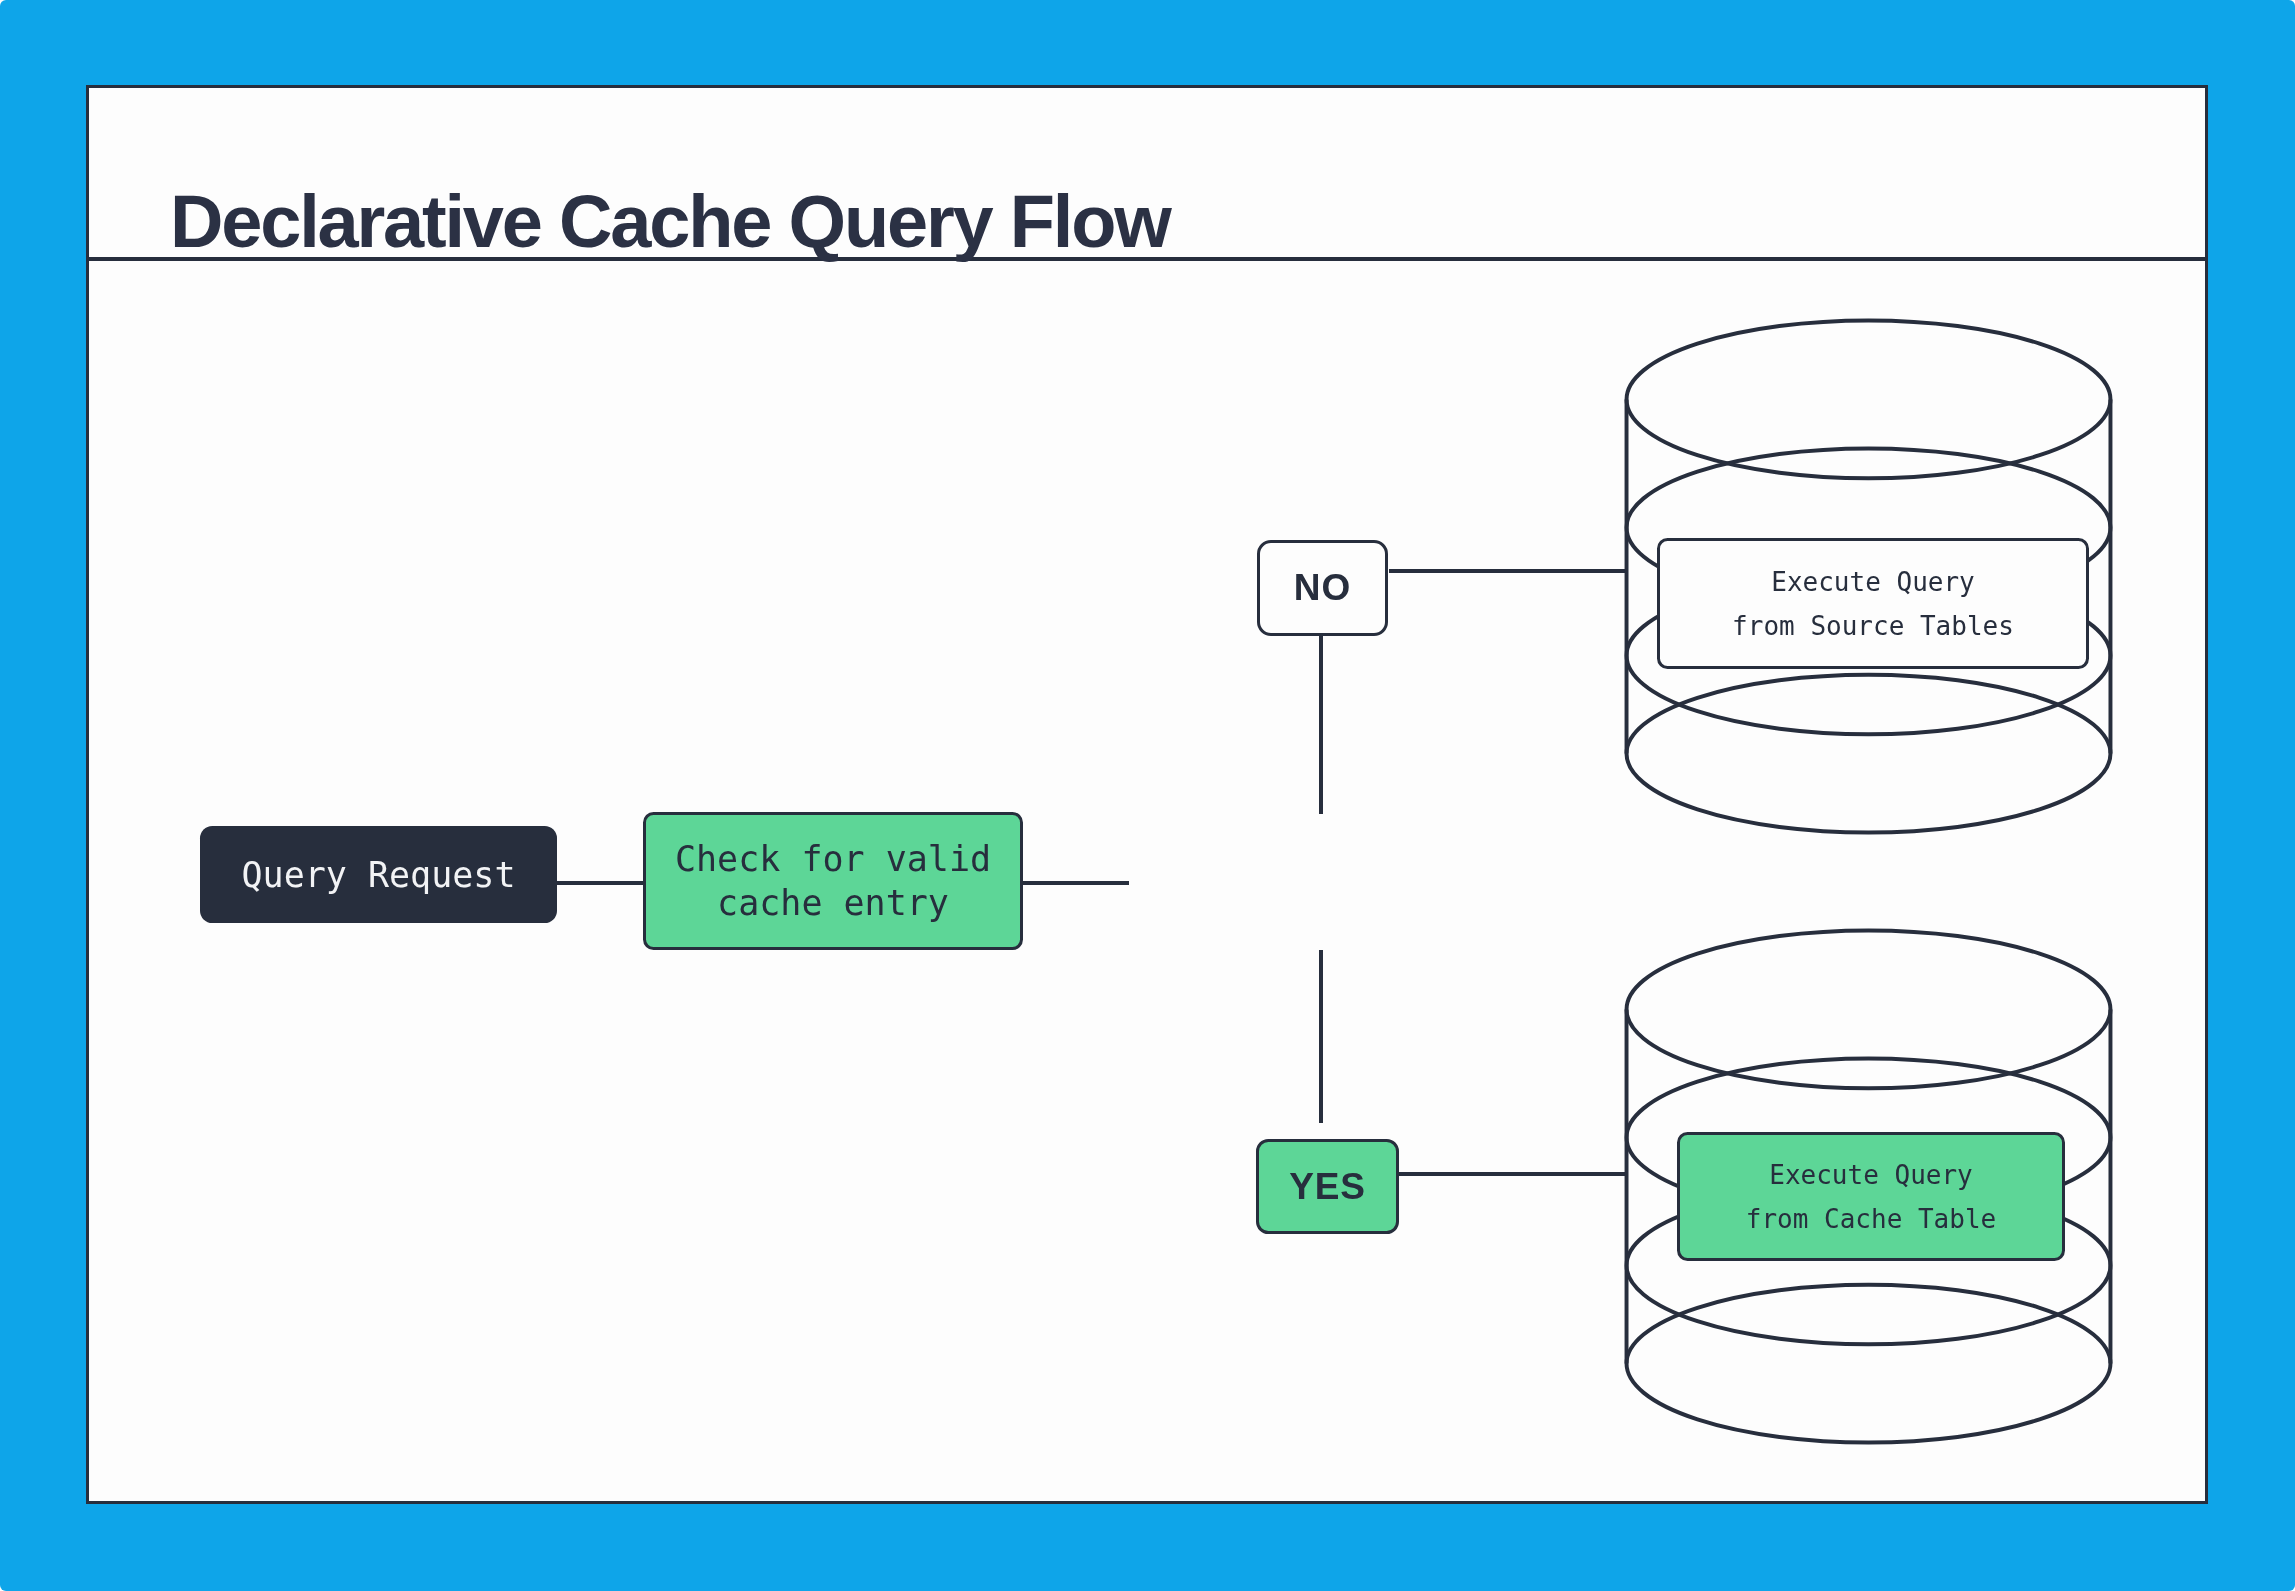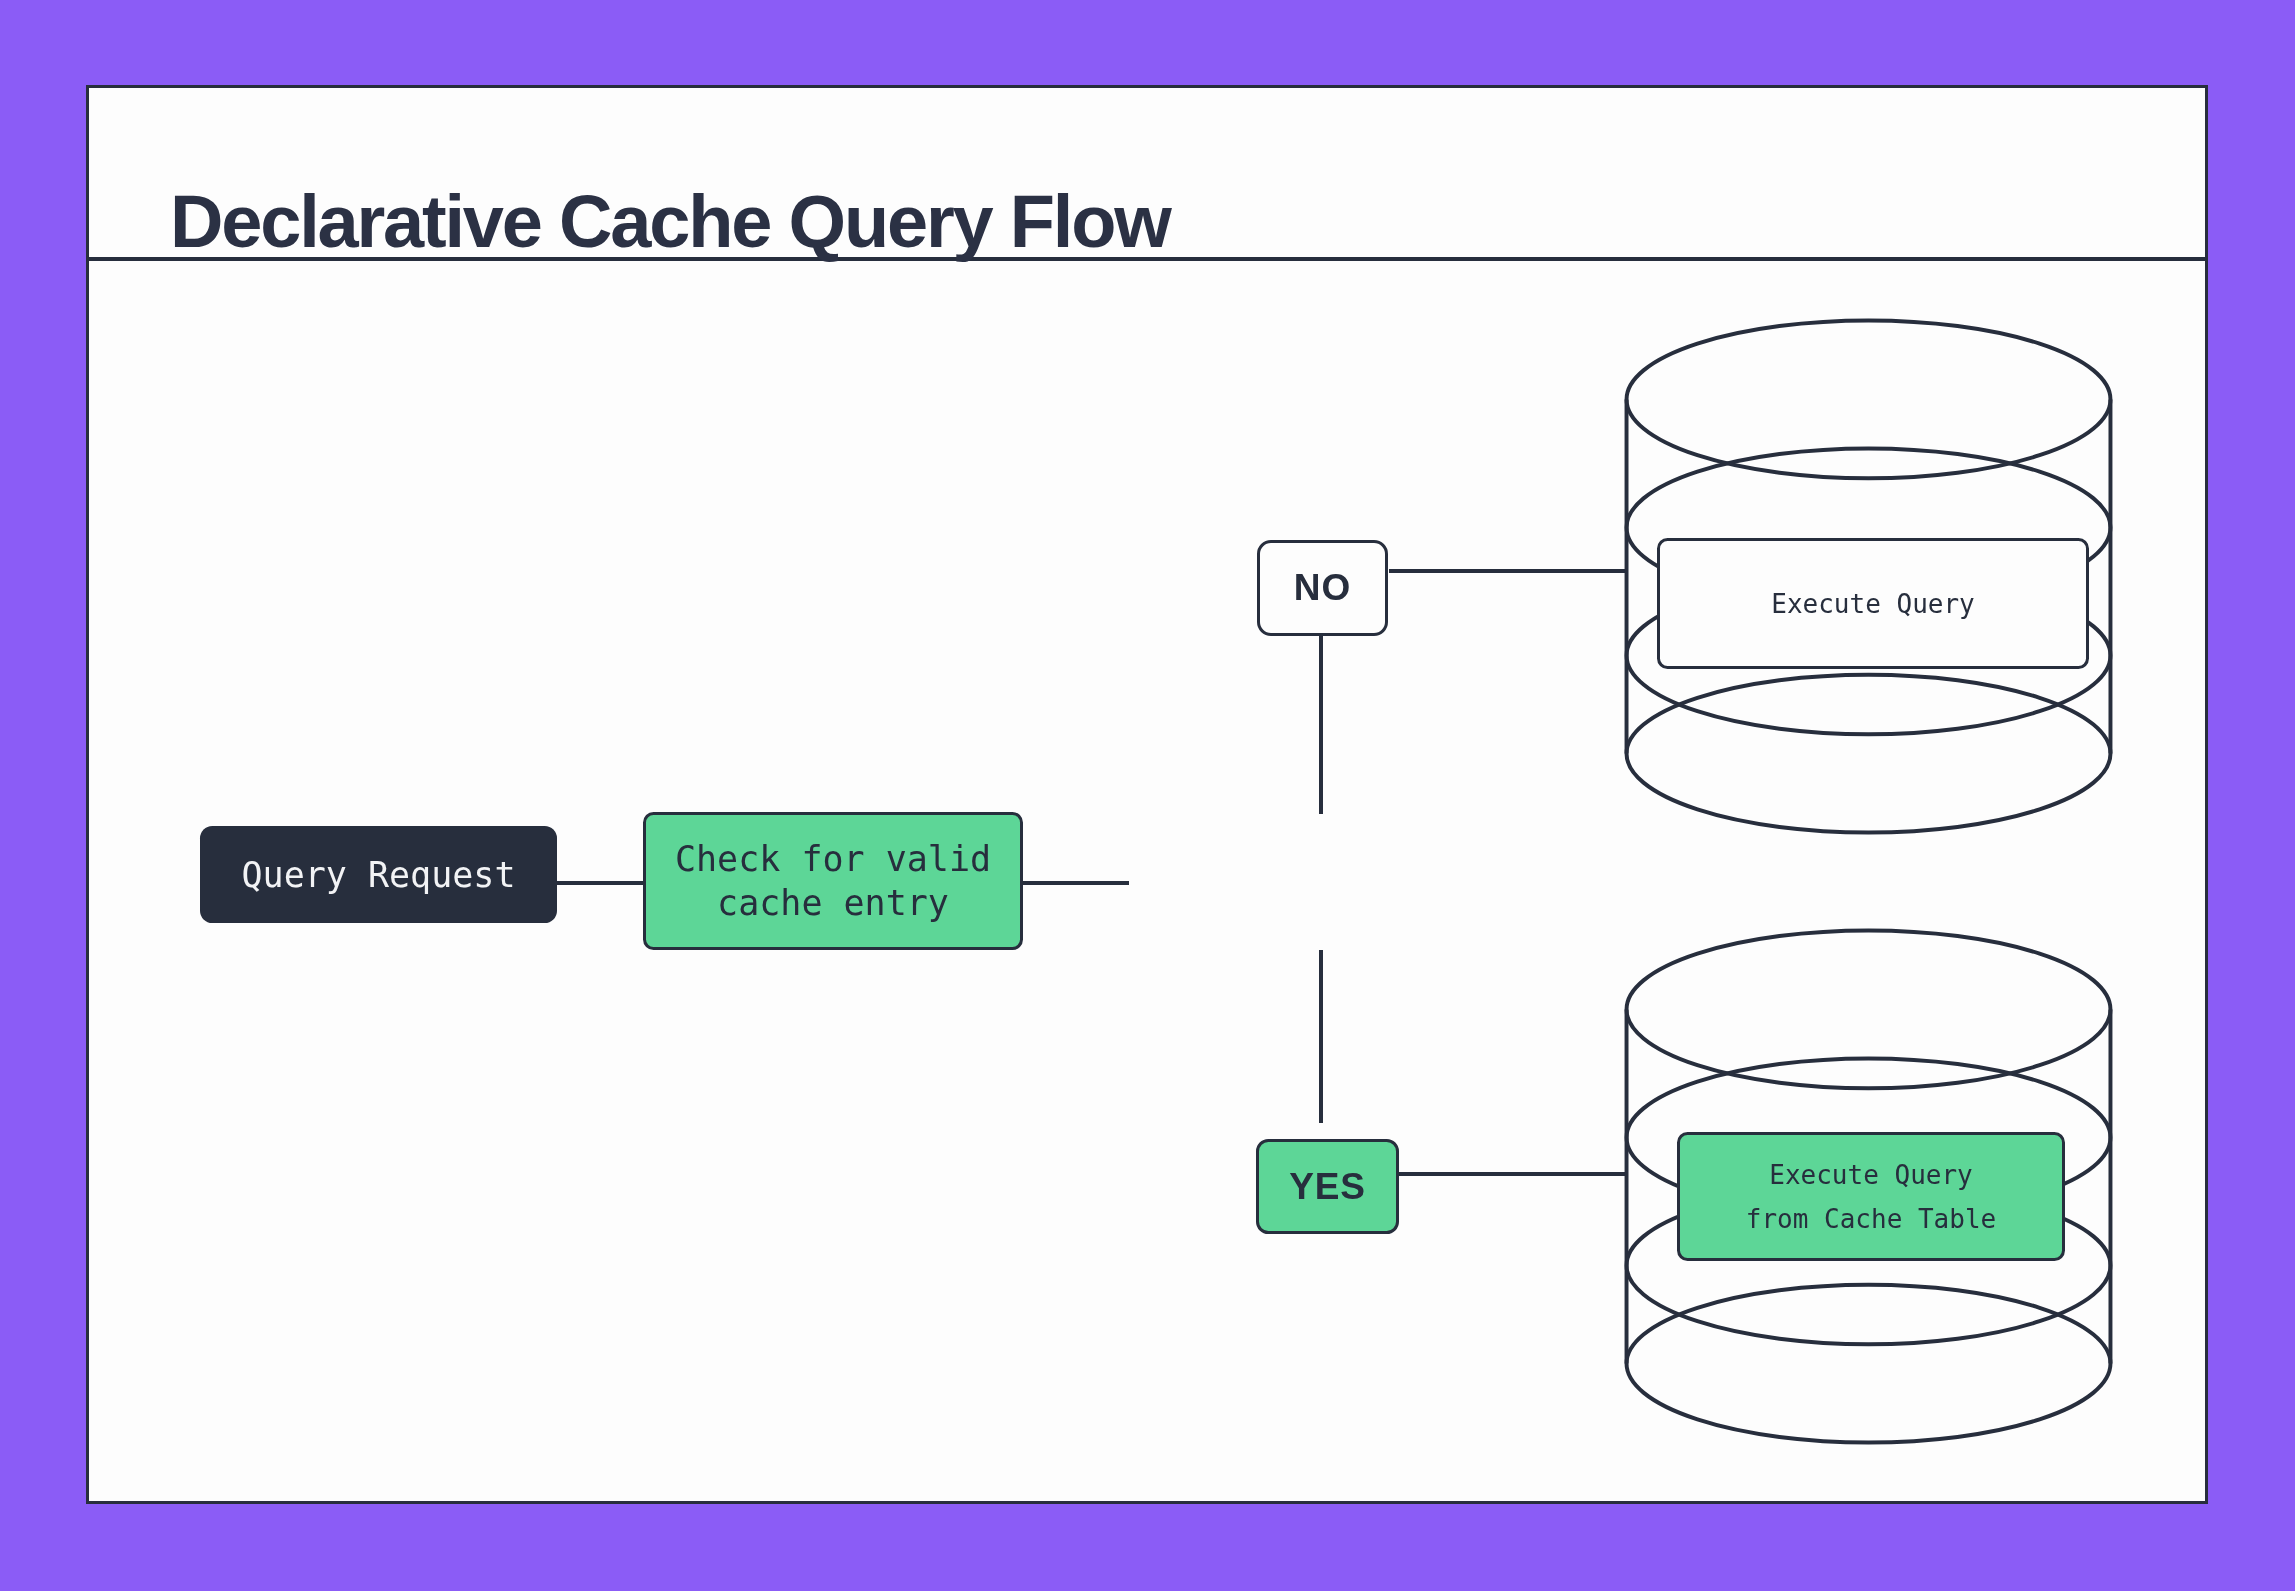--- a/index.html
+++ b/index.html
@@ -1,22 +1,23 @@
 <!DOCTYPE html>
 <html style="font-size:14px"><head>
 <meta charset="utf-8">
 <style>
   html,body{margin:0;padding:0;background:#fdfdfd;}
   .canvas{
     position:relative;
     width:2295px;
     height:1591px;
-    background:#8b5cf6;
+    background:#0ea5e9;
     font-family:"Liberation Sans", sans-serif;
     overflow:hidden;
+    border-radius:6px;
   }
   .frame{
     position:absolute;
     left:86px; top:85px;
     width:2122px; height:1419px;
     border:3.5px solid #272e3d;
     box-sizing:border-box;
     background:#fdfdfd;
   }
   .header-divider{
@@ -121,20 +122,21 @@
         <line x1="556" y1="94" x2="556" y2="498"></line>
         <ellipse cx="280" cy="240" rx="276" ry="90"></ellipse>
         <ellipse cx="280" cy="386" rx="276" ry="90"></ellipse>
         <ellipse cx="280" cy="498" rx="276" ry="90"></ellipse>
         <ellipse cx="280" cy="94" rx="276" ry="90"></ellipse>
       </g>
     </svg>
   </div>
   <div class="db-label db-label-white" style="left:1657px; top:538px; width:432px; height:131px;">
     <span>Execute Query</span>
+    <span>from Source Tables</span>
   </div>
 
   <div class="db" style="left:1623px; top:927px; width:491px; height:519px;">
     <svg width="491" height="519" viewBox="0 0 560 592">
       <g fill="none" stroke="#272e3d" stroke-width="4.5">
         <line x1="4" y1="94" x2="4" y2="498"></line>
         <line x1="556" y1="94" x2="556" y2="498"></line>
         <ellipse cx="280" cy="240" rx="276" ry="90"></ellipse>
         <ellipse cx="280" cy="386" rx="276" ry="90"></ellipse>
         <ellipse cx="280" cy="498" rx="276" ry="90"></ellipse>

